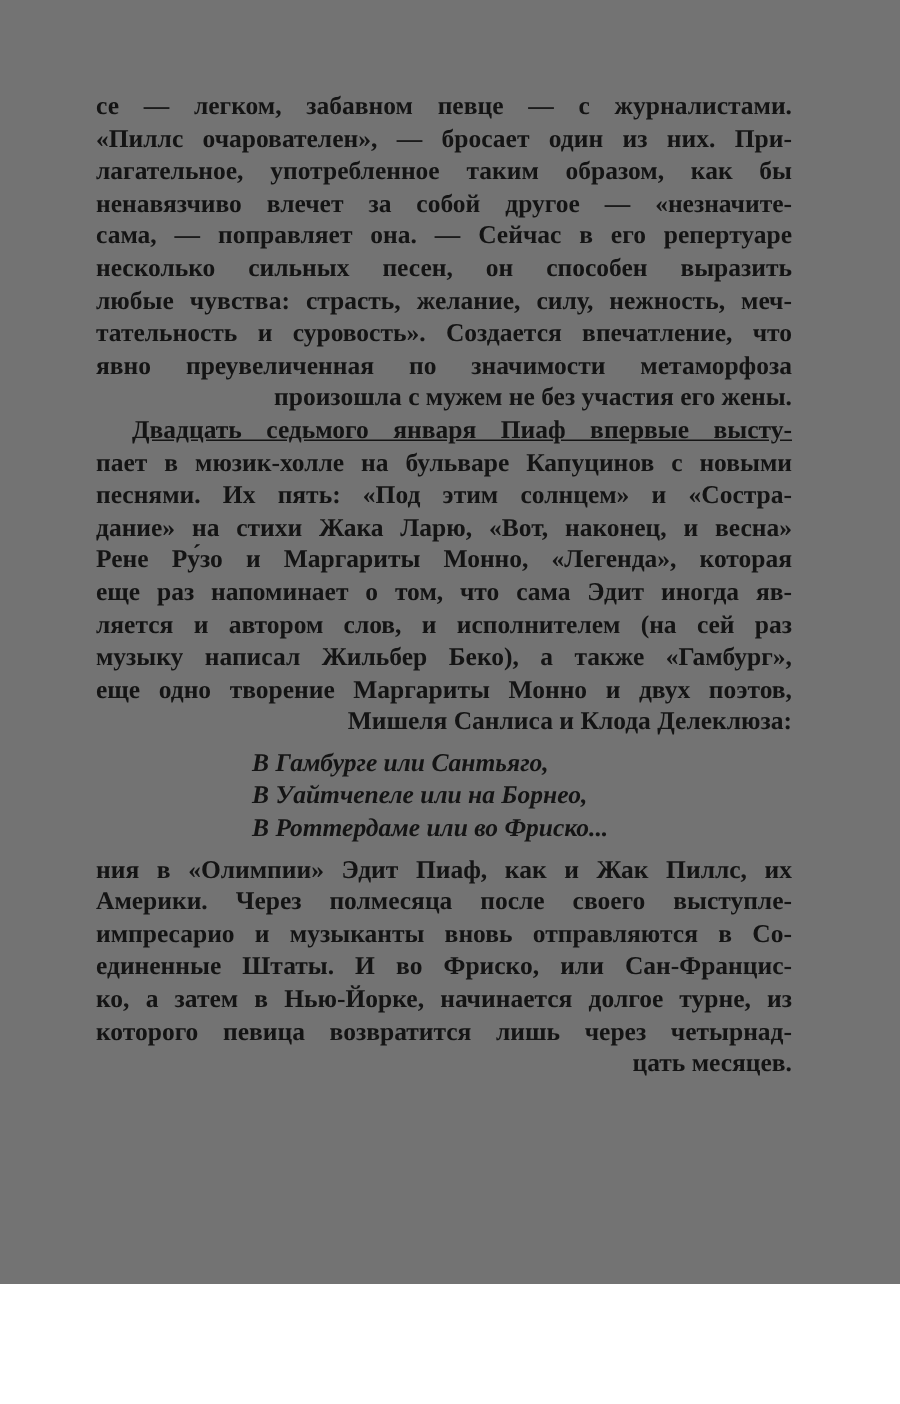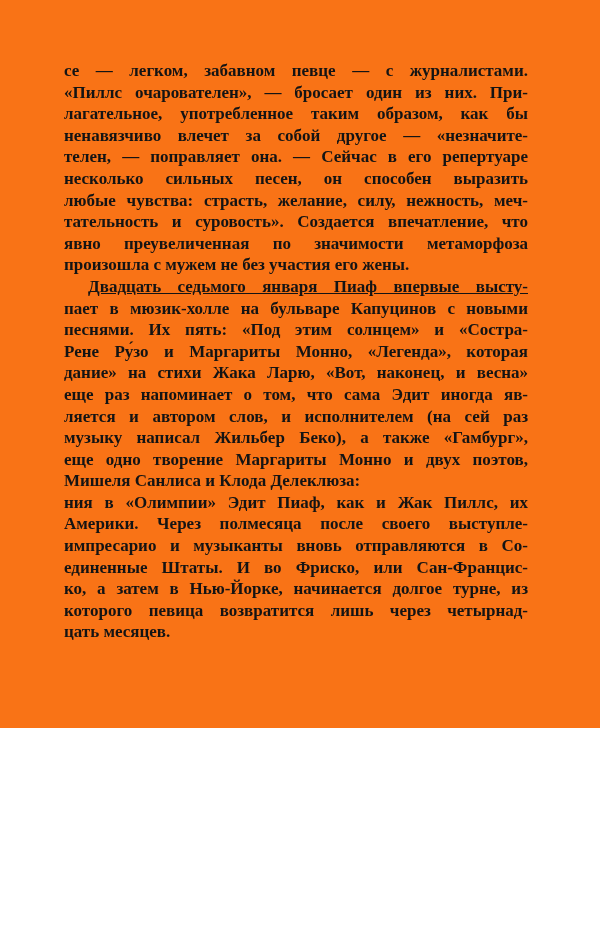--- a/index.html
+++ b/index.html
@@ -3,39 +3,39 @@
 <meta charset="utf-8">
 <style>
   html, body {
     margin: 0;
     padding: 0;
     background: #ffffff;
   }
   .book-page {
     position: relative;
     width: 600px;
-    height: 728px;
-    background: #f97316;
+    height: 856px;
+    background: #737373;
     overflow: hidden;
     font-family: "Liberation Serif", "DejaVu Serif", serif;
     font-weight: bold;
     color: #141414;
   }
   .text-block {
     position: absolute;
     left: 64px;
     top: 60px;
     width: 464px;
     font-size: 17px;
     line-height: 21.6px;
   }
   .para { margin: 0; padding: 0; }
   .line {
     white-space: nowrap;
-    text-align: left;
+    text-align: right;
   }
   
   .line.j {
     white-space: normal;
     text-align: justify;
     text-align-last: justify;
   }
   .line.indent { padding-left: 24px; text-decoration: underline; }
   .verse {
     margin: 6px 0 6px 104px;
@@ -47,41 +47,46 @@
 <body>
 
 <div class="book-page">
   <div class="text-block">
 
     <div class="para">
       <div class="line j">се — легком, забавном певце — с журналистами.</div>
       <div class="line j">«Пиллс очарователен», — бросает один из них. При-</div>
       <div class="line j">лагательное, употребленное таким образом, как бы</div>
       <div class="line j">ненавязчиво влечет за собой другое — «незначите-</div>
-      <div class="line j">телен, — поправляет она. — Сейчас в его репертуаре</div>
+      <div class="line j">сама, — поправляет она. — Сейчас в его репертуаре</div>
       <div class="line j">несколько сильных песен, он способен выразить</div>
       <div class="line j">любые чувства: страсть, желание, силу, нежность, меч-</div>
       <div class="line j">тательность и суровость». Создается впечатление, что</div>
       <div class="line j">явно преувеличенная по значимости метаморфоза</div>
       <div class="line">произошла с мужем не без участия его жены.</div>
     </div>
 
     <div class="para">
       <div class="line j indent">Двадцать седьмого января Пиаф впервые высту-</div>
       <div class="line j">пает в мюзик-холле на бульваре Капуцинов с новыми</div>
       <div class="line j">песнями. Их пять: «Под этим солнцем» и «Состра-</div>
+      <div class="line j">дание» на стихи Жака Ларю, «Вот, наконец, и весна»</div>
       <div class="line j">Рене Ру́зо и Маргариты Монно, «Легенда», которая</div>
-      <div class="line j">дание» на стихи Жака Ларю, «Вот, наконец, и весна»</div>
       <div class="line j">еще раз напоминает о том, что сама Эдит иногда яв-</div>
       <div class="line j">ляется и автором слов, и исполнителем (на сей раз</div>
       <div class="line j">музыку написал Жильбер Беко), а также «Гамбург»,</div>
       <div class="line j">еще одно творение Маргариты Монно и двух поэтов,</div>
       <div class="line">Мишеля Санлиса и Клода Делеклюза:</div>
     </div>
 
+    <div class="verse">
+      <div class="line">В Гамбурге или Сантьяго,</div>
+      <div class="line">В Уайтчепеле или на Борнео,</div>
+      <div class="line">В Роттердаме или во Фриско...</div>
+    </div>
 
     <div class="para">
       <div class="line j">ния в «Олимпии» Эдит Пиаф, как и Жак Пиллс, их</div>
       <div class="line j">Америки. Через полмесяца после своего выступле-</div>
       <div class="line j">импресарио и музыканты вновь отправляются в Со-</div>
       <div class="line j">единенные Штаты. И во Фриско, или Сан-Францис-</div>
       <div class="line j">ко, а затем в Нью-Йорке, начинается долгое турне, из</div>
       <div class="line j">которого певица возвратится лишь через четырнад-</div>
       <div class="line">цать месяцев.</div>
     </div>

